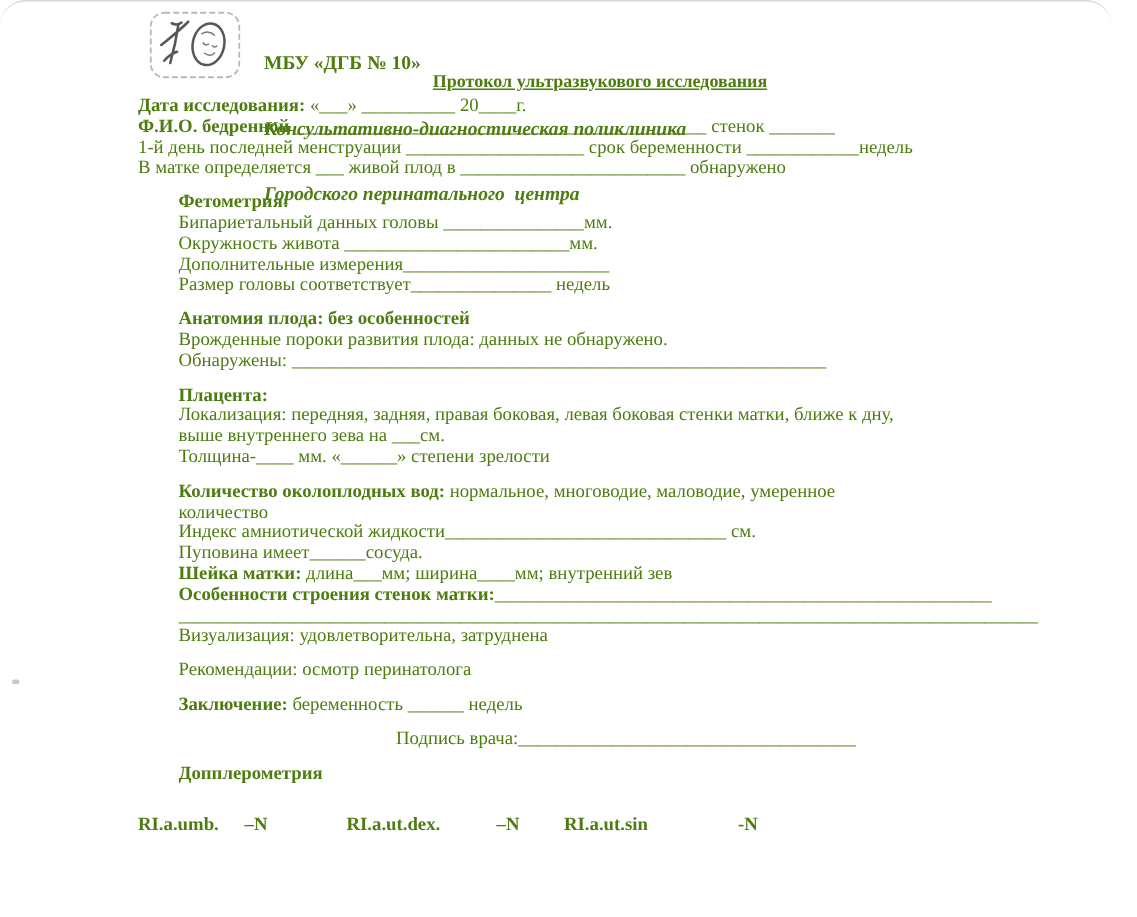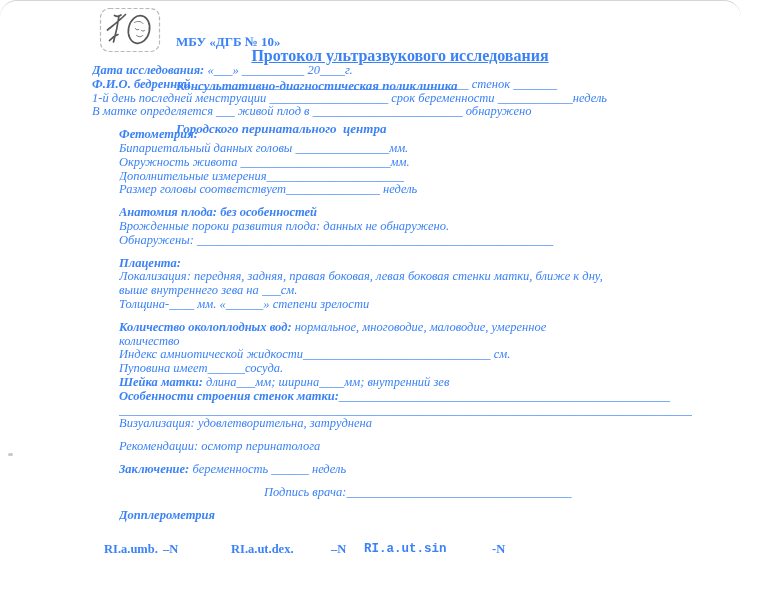--- a/index.html
+++ b/index.html
@@ -1,41 +1,41 @@
 <!DOCTYPE html>
 <html><head>
 <meta charset="utf-8">
 <style>
   html,body{margin:0;padding:0;background:#ffffff;}
   .page{
     position:relative;
     width:741px;height:611px;
     background:#ffffff;
     font-family:"Liberation Serif","DejaVu Serif",serif;
-    color:#3b82f6;
+    color:#4d7c0f;
     overflow:hidden;
     border-top:1px solid #d6d6d6;
     border-radius:17px;
   }
   .logo{position:absolute;left:99px;top:6px;width:64px;height:47px;}
   .org{position:absolute;left:176px;top:5px;line-height:14.5px;font-size:13px;white-space:pre;}
   .org-line1{font-weight:bold;}
   .org-line2,.org-line3{font-weight:bold;font-style:italic;}
   .title{
     position:absolute;left:92px;top:46px;width:576px;
     text-align:center;margin-left:0;padding-left:40px;box-sizing:border-box;
-    font-weight:bold;font-size:16px;text-decoration:underline;
+    font-weight:bold;font-size:12px;text-decoration:underline;
   }
   .content{
     position:absolute;left:92px;top:63px;width:600px;
     font-size:12.5px;line-height:13.8px;
   }
   .block{margin:0;}
   .block + .block{margin-top:9px;margin-left:27px;}
-  .line{white-space:pre;overflow:hidden;font-style:italic;}
+  .line{white-space:pre;overflow:hidden;}
   .b{font-weight:bold;}
   .doppler{
     position:absolute;left:92px;top:541px;width:600px;height:16px;
     font-size:12.5px;font-weight:bold;
   }
   .doppler span{position:absolute;top:0;white-space:pre;}
   .margin-dot{
     position:absolute;left:8px;top:452px;width:5px;height:3px;
     background:#c9c9c9;border-radius:2px;
   }
@@ -105,23 +105,23 @@
       </div>
       <div class="block" style="padding-left: 145px;">
         <div class="line"><span class="">Подпись врача:____________________________________</span></div>
       </div>
       <div class="block">
         <div class="line"><span class="b">Допплерометрия</span></div>
       </div>
     </div>
 
   <div class="doppler" id="doppler">
-      <span style="left: 12px;">RI.a.umb.</span>
+      <span style="left: 0px;">RI.a.umb.</span>
       <span style="left: 71px;">–N</span>
       <span style="left: 139px;">RI.a.ut.dex.</span>
       <span style="left: 239px;">–N</span>
-      <span style="left: 272px; font-family: Liberation Mono, monospace;">RI.a.ut.sin</span>
+      <span style="left: 284px;">RI.a.ut.sin</span>
       <span style="left: 400px;">-N</span>
     </div>
 
   <div class="margin-dot"></div>
 
 </div>
 
 </body></html>

